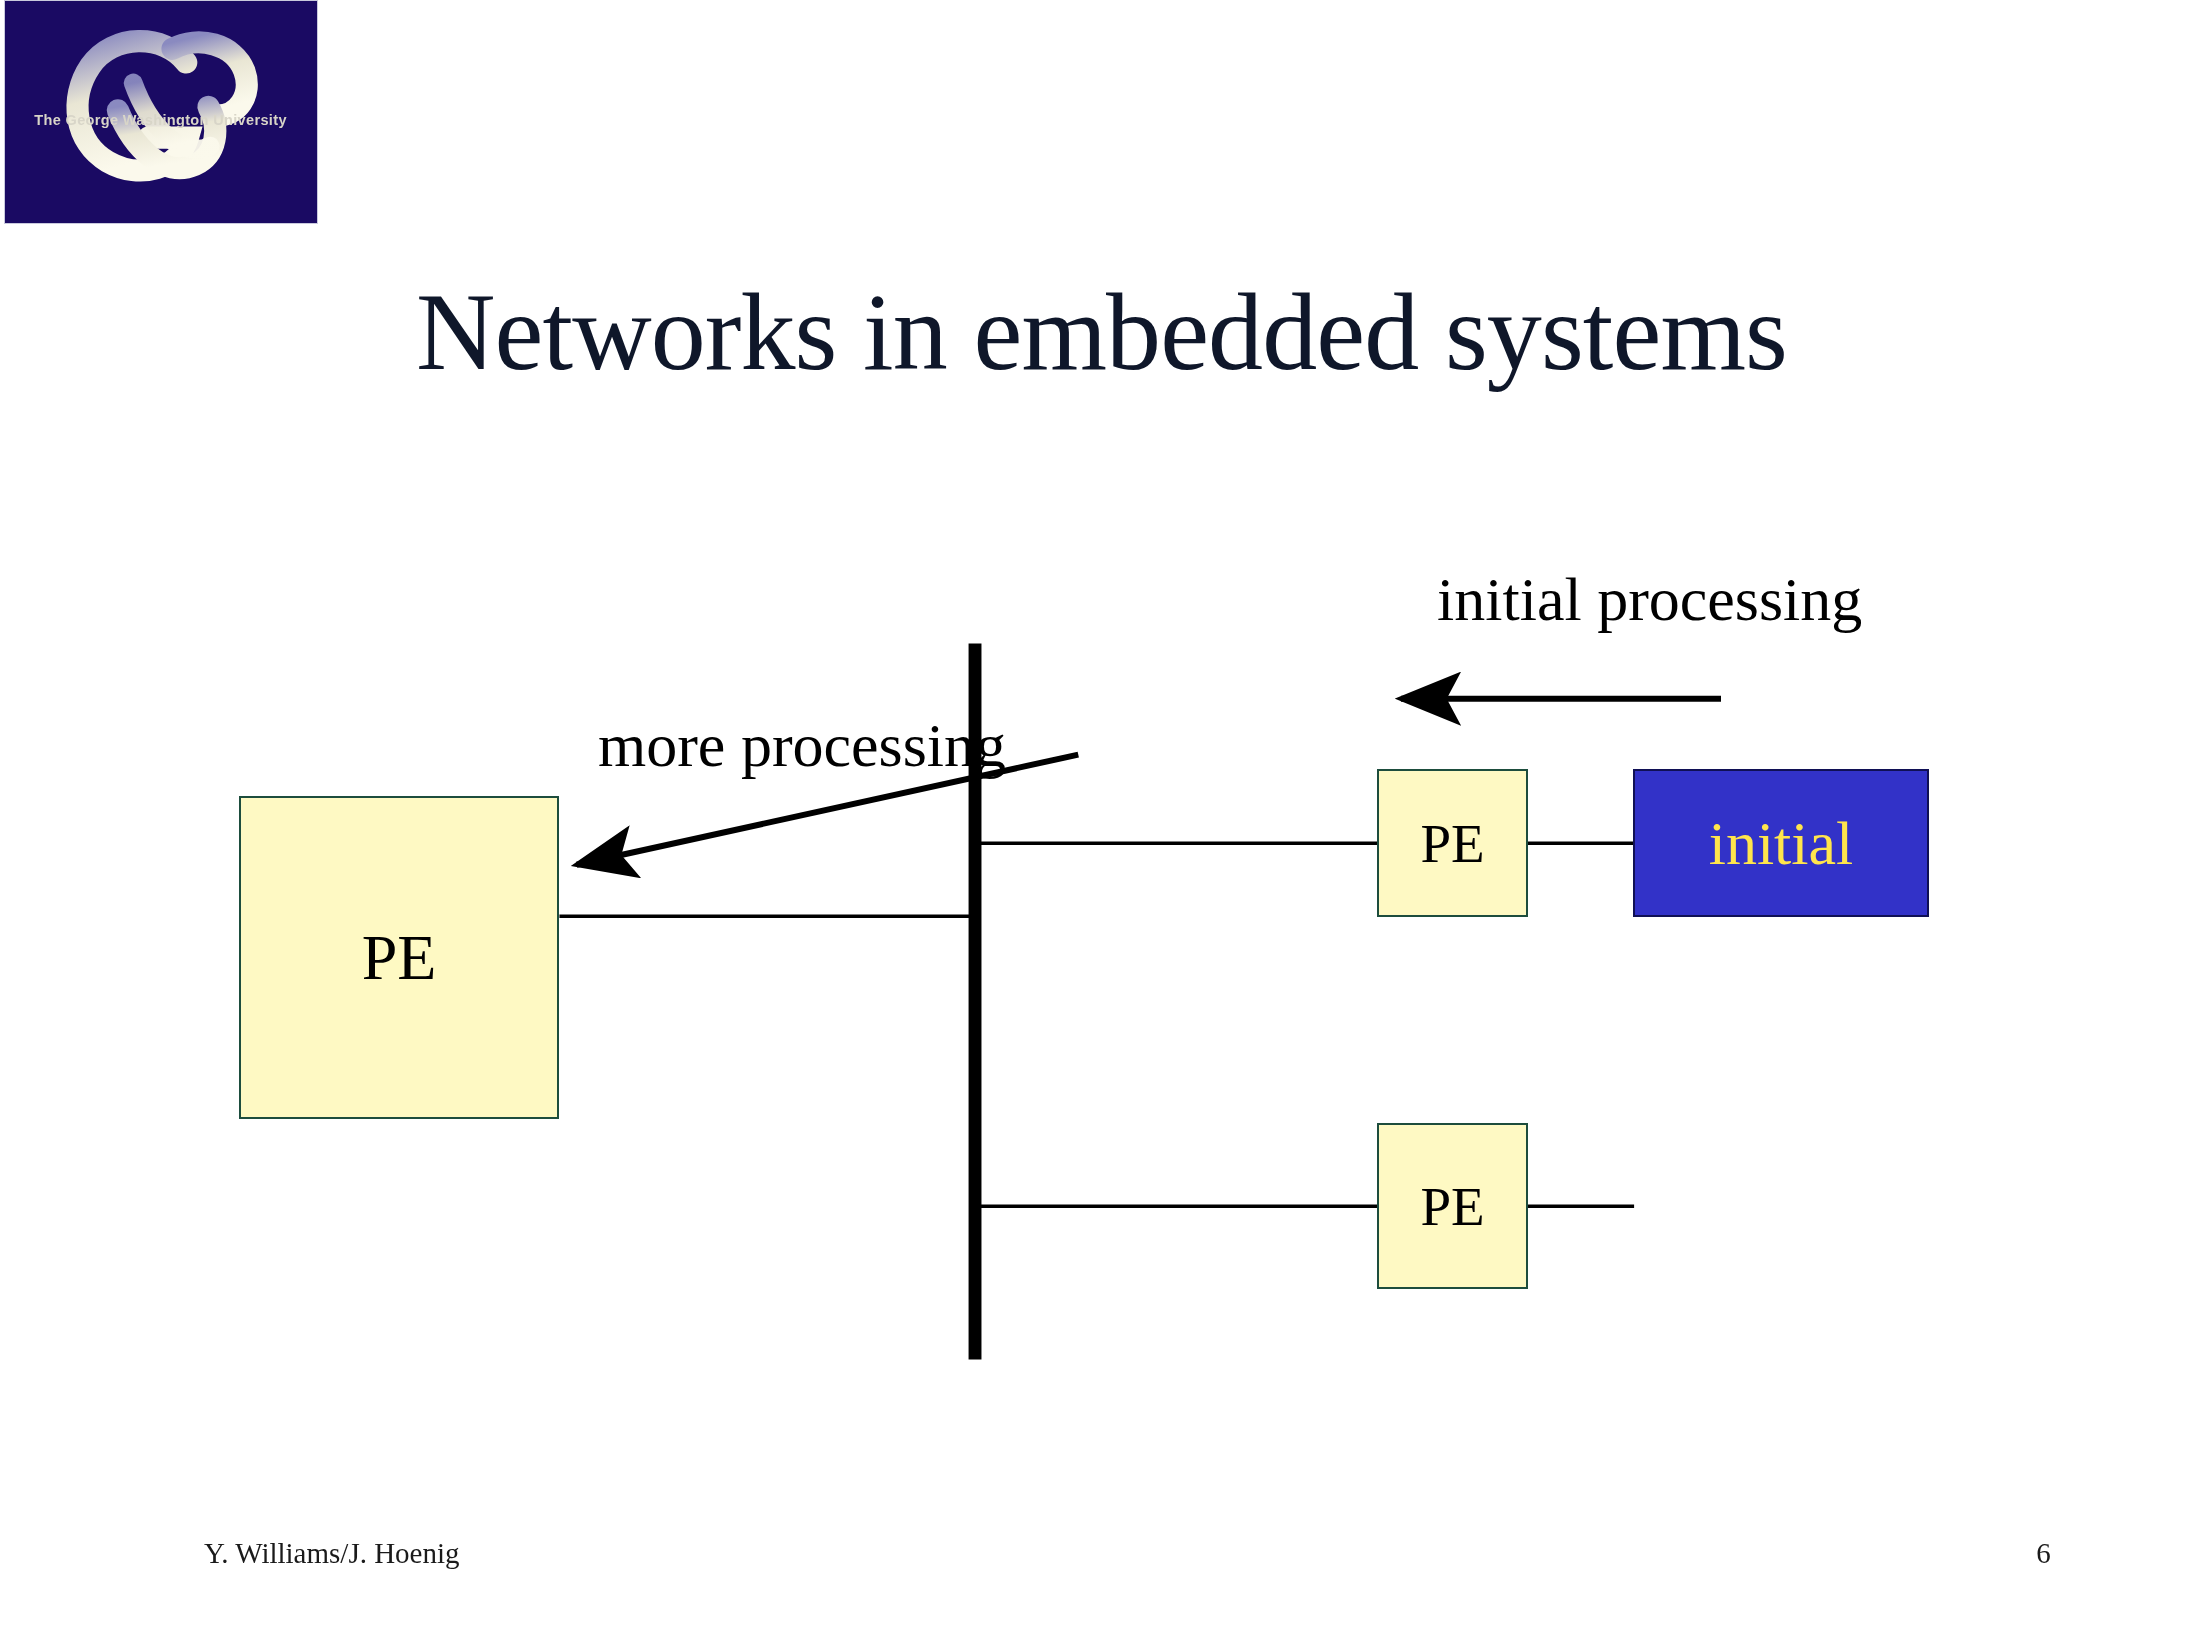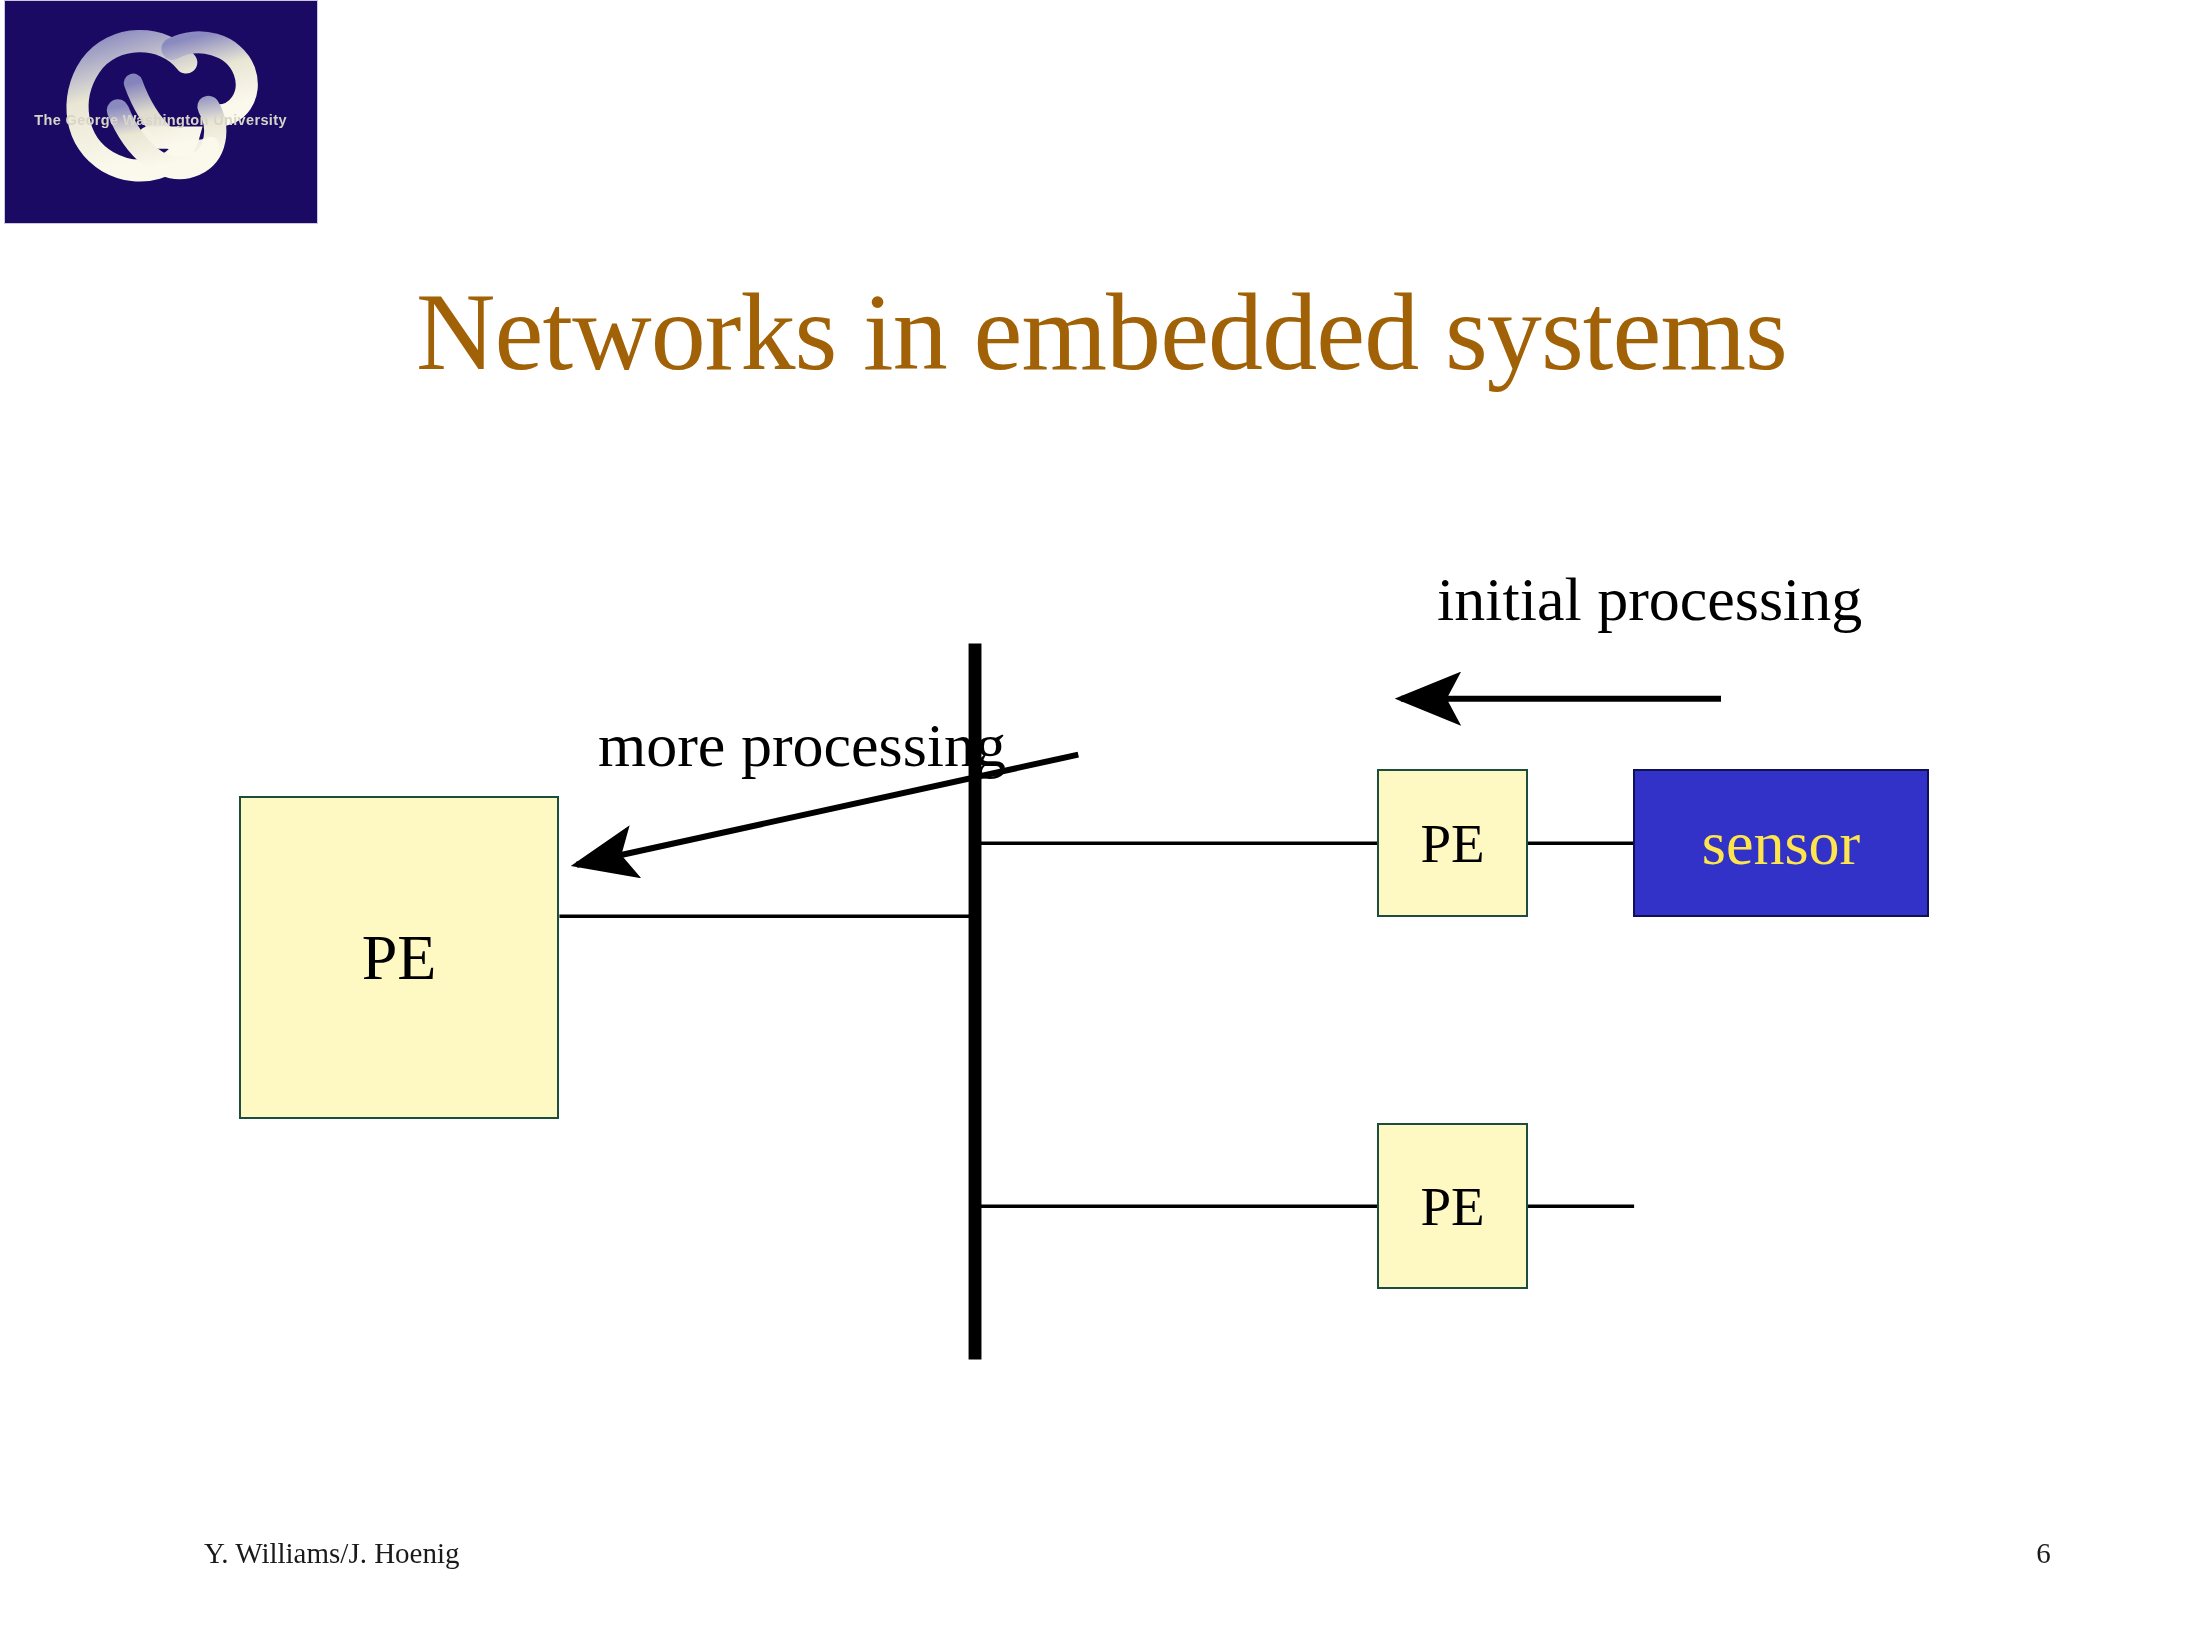--- a/index.html
+++ b/index.html
@@ -42,21 +42,21 @@
 
   
   #title {
     position: absolute;
     left: 0px;
     top: 275px;
     width: 2203px;
     text-align: center;
     font-size: 110px;
     line-height: 1.05;
-    color: #a16207;
+    color: #0f172a;
     font-family: "Liberation Serif", "DejaVu Serif", serif;
     letter-spacing: -0.9px;
     white-space: nowrap;
   }
 
   
   #diagram {
     position: absolute;
     left: 0;
     top: 0;
@@ -178,21 +178,21 @@
     <div class="annot" id="label-initial">initial processing</div>
 
     <div class="annot" id="label-more">more processing</div>
 
     <div class="node-box pe-box" id="pe-main">PE</div>
 
     <div class="node-box pe-box" id="pe-top">PE</div>
 
     <div class="node-box pe-box" id="pe-bot">PE</div>
 
-    <div class="node-box io-box" id="sensor">sensor</div>
+    <div class="node-box io-box" id="sensor">initial</div>
 
   </div>
 
   <div class="footer-text" id="footer-left">Y. Williams/J. Hoenig</div>
 
 
   <div class="footer-text" id="footer-page">6</div>
 
 </div>
 

